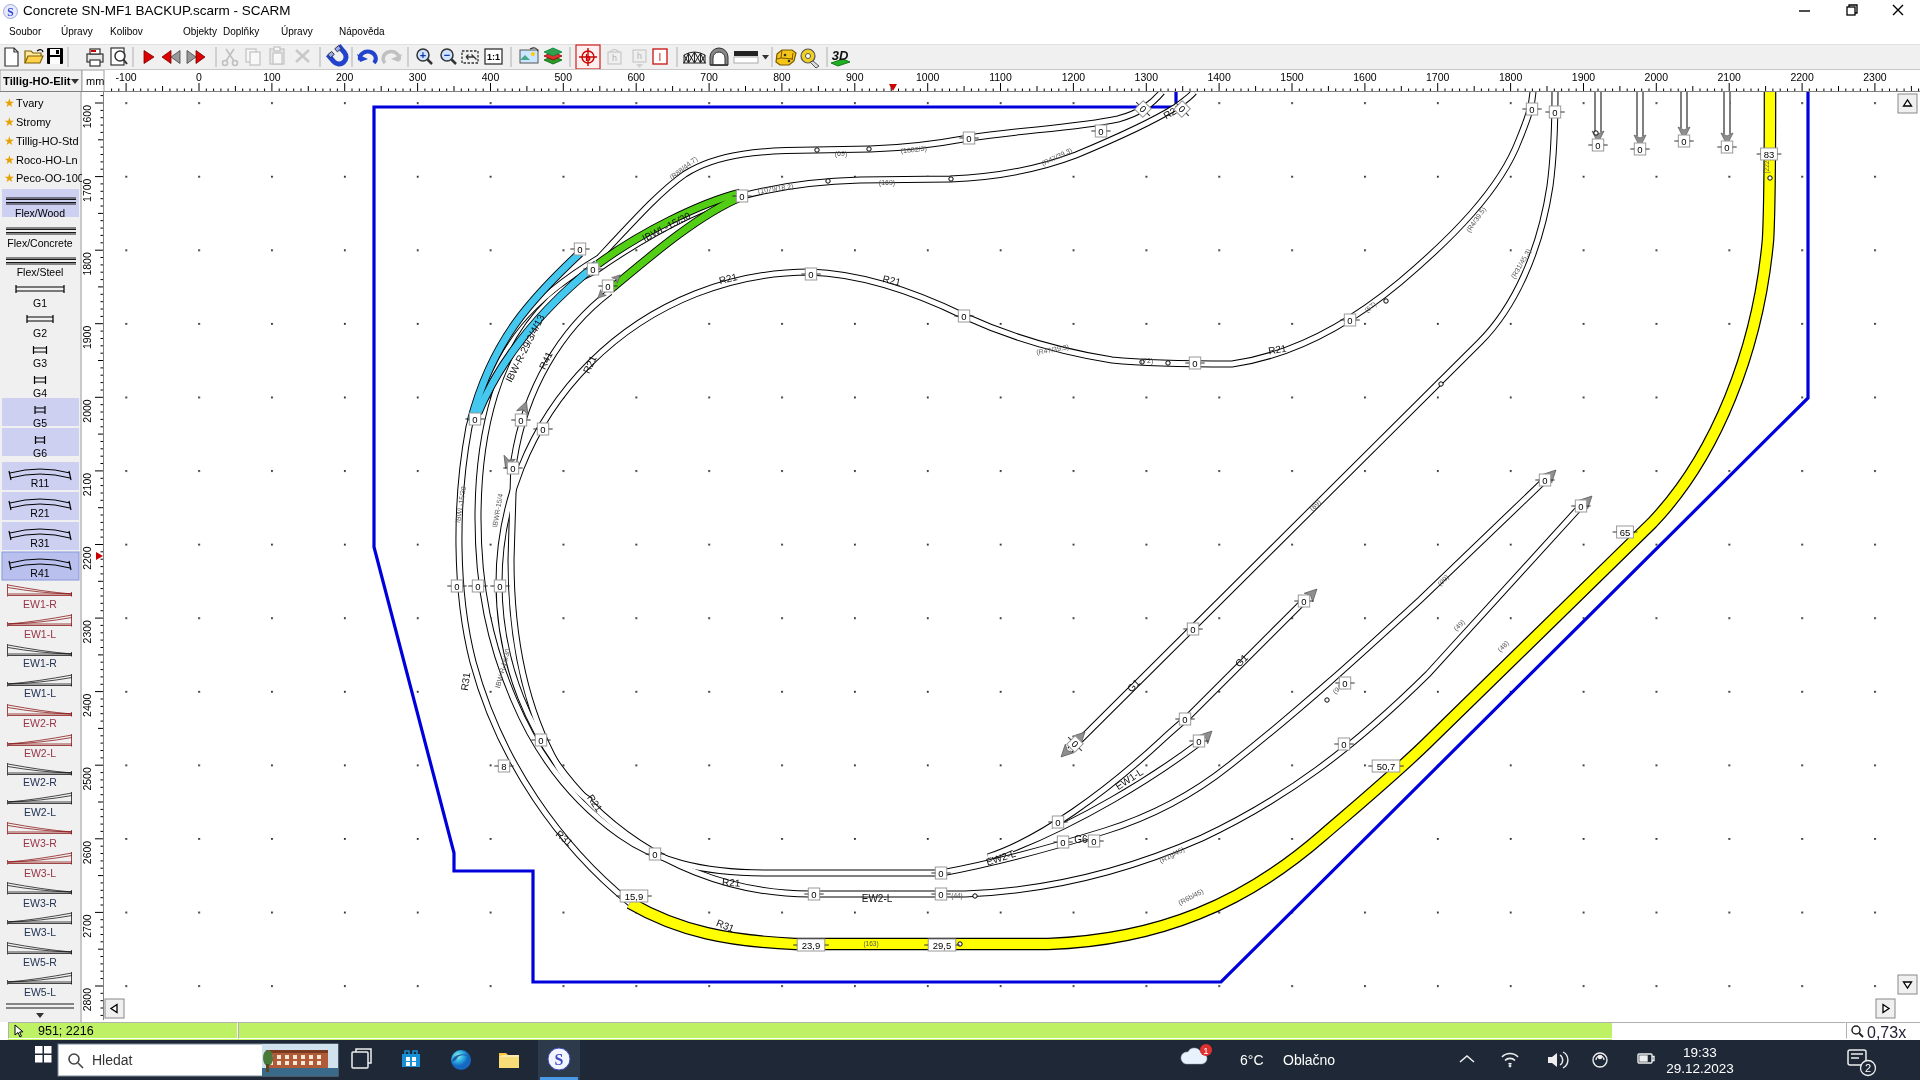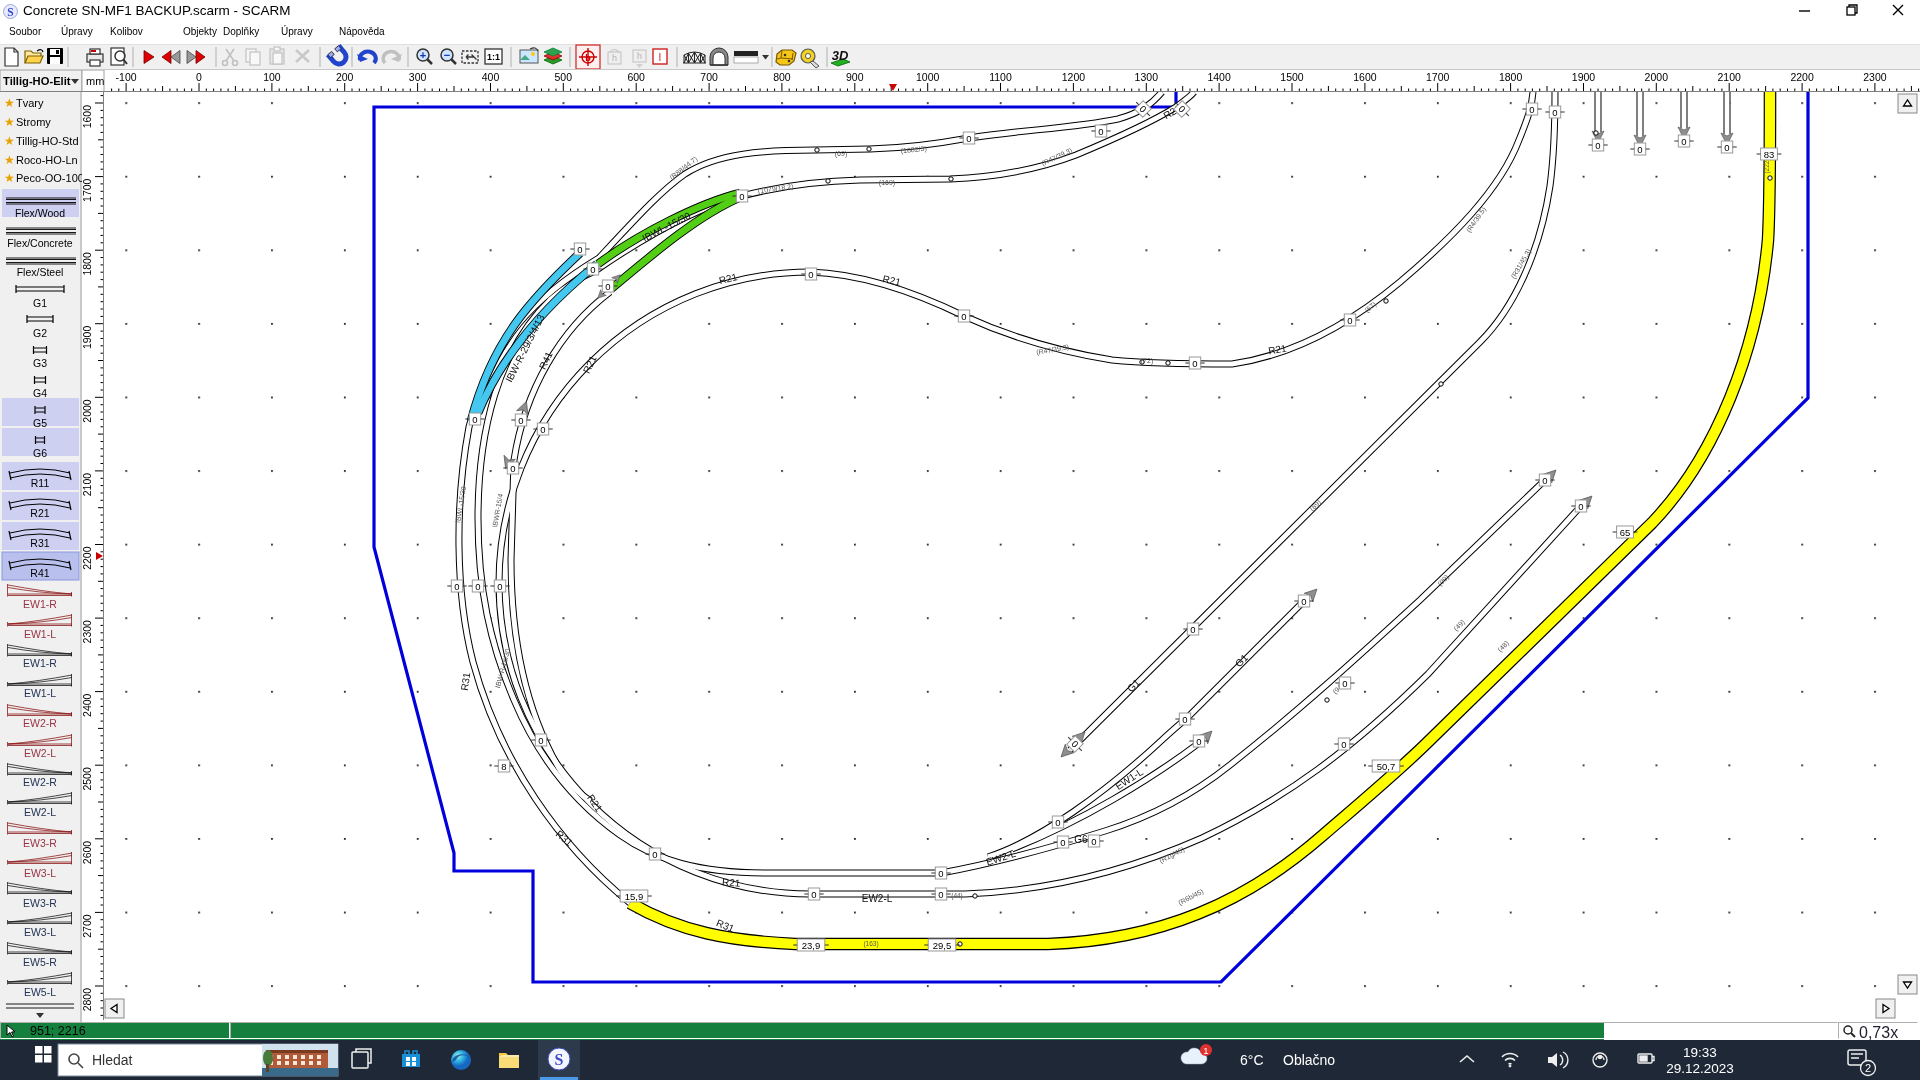--- a/index.html
+++ b/index.html
@@ -800,21 +800,21 @@
     </g>
     <g>
       <rect x="1876" y="999" width="19" height="19" fill="#f0f0f0" stroke="#888" stroke-width="1"></rect>
       <path d="M7,5.5 L13,9.5 L7,13.5 Z" fill="#fff" stroke="#000" stroke-width="1.3" transform="translate(1876,999)"></path>
     </g>
     <g>
       <rect x="105" y="999" width="19" height="19" fill="#f0f0f0" stroke="#888" stroke-width="1"></rect>
       <path d="M12,5.5 L6,9.5 L12,13.5 Z" fill="#fff" stroke="#000" stroke-width="1.3" transform="translate(105,999)"></path>
     </g>
   </svg>
-<div style="position:absolute;left:0;top:1022px;width:1604px;height:18px;background:#15803d">
+<div style="position:absolute;left:8px;top:1022px;width:1604px;height:18px;background:#bef264">
     <div style="position:absolute;left:0;top:0;width:230px;height:17px;border:1px solid #b0b0b0;border-right-color:#fff;border-bottom-color:#fff"></div>
     <div style="position:absolute;left:230px;top:0;width:1608px;height:17px;border:1px solid #b0b0b0;border-right-color:#fff;border-bottom-color:#fff"></div>
     <div style="position:absolute;left:1838px;top:0;width:80px;height:17px;border:1px solid #b0b0b0;border-right-color:#fff;border-bottom-color:#fff"></div>
     <svg style="position:absolute;left:4px;top:2px" width="14" height="14" viewBox="0 0 14 14">
       <path d="M3 1 L3 11 L6 8.5 L8 13 L9.5 12.2 L7.6 8 L11 7.8 Z" fill="#fff" stroke="#000" stroke-width="1"></path>
     </svg>
     <span style="position:absolute;left:30px;top:2px;font-size:12.5px;color:#000">951; 2216</span>
     <svg style="position:absolute;left:1843px;top:3px" width="13" height="13" viewBox="0 0 13 13">
       <circle cx="5" cy="5" r="4" fill="none" stroke="#222" stroke-width="1.5"></circle>
       <line x1="8" y1="8" x2="12" y2="12" stroke="#222" stroke-width="2"></line>

